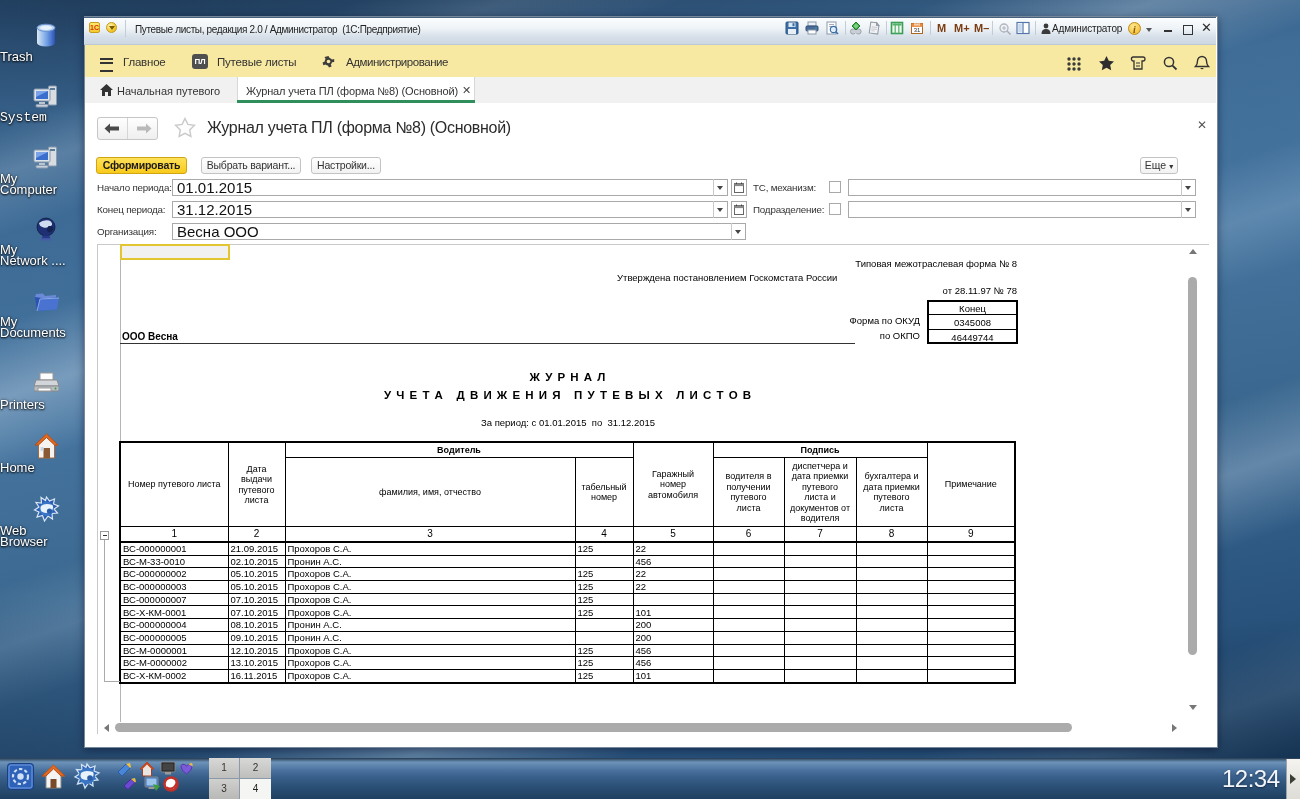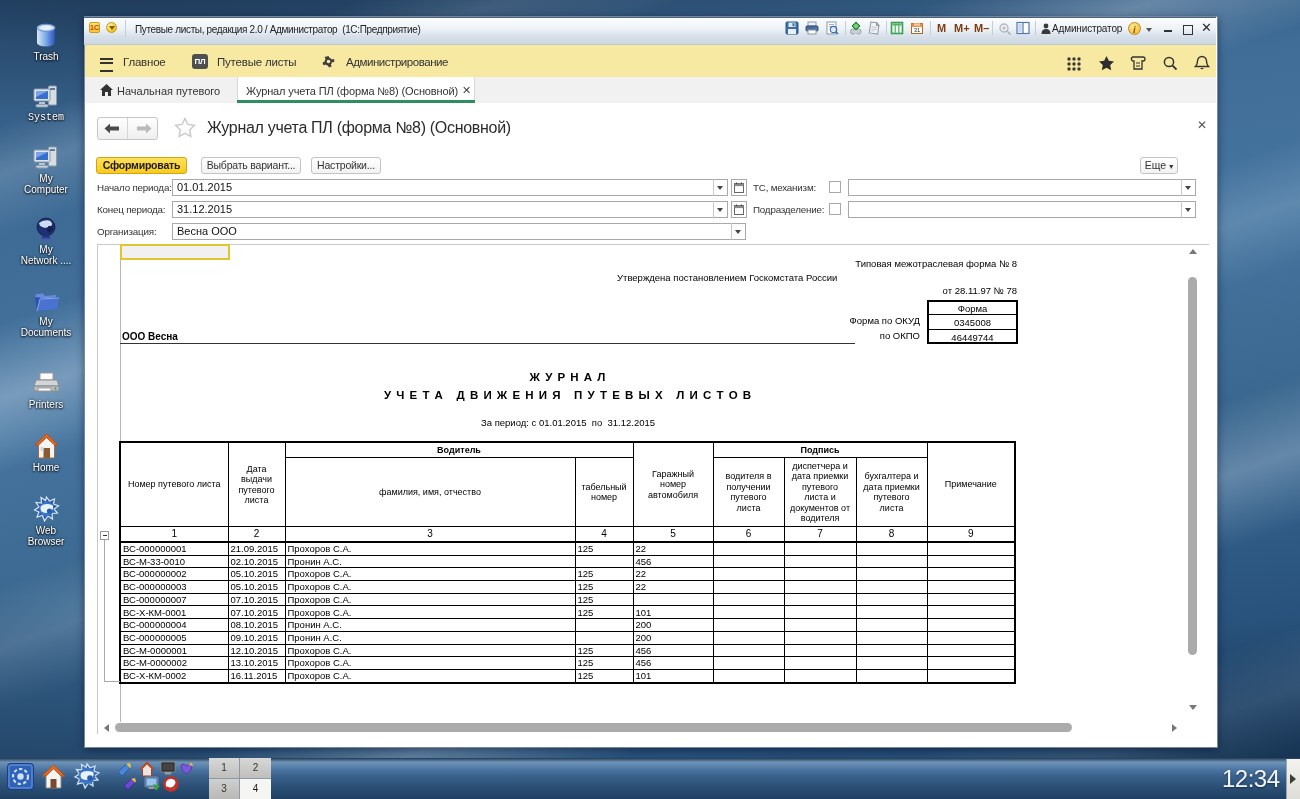--- a/index.html
+++ b/index.html
@@ -12,36 +12,36 @@
   radial-gradient(ellipse 900px 320px at 10% -10%, rgba(10,26,48,.55) 0%, rgba(10,26,48,0) 62%),
   radial-gradient(ellipse 1300px 150px at 50% -4%, rgba(14,30,52,.35) 0%, rgba(14,30,52,0) 70%),
   linear-gradient(161deg,
    rgba(255,255,255,0) 10%, rgba(222,236,248,.20) 14%, rgba(255,255,255,0) 19%,
    rgba(255,255,255,0) 26%, rgba(222,236,248,.34) 32%, rgba(255,255,255,0) 38%,
    rgba(255,255,255,0) 47%, rgba(212,230,245,.18) 52%, rgba(255,255,255,0) 57%,
    rgba(255,255,255,0) 66%, rgba(222,236,248,.28) 72%, rgba(255,255,255,0) 78%,
    rgba(255,255,255,0) 86%, rgba(208,228,244,.14) 91%, rgba(255,255,255,0) 96%),
   linear-gradient(170deg, #2e5379 0%, #3d6b96 22%, #45749f 42%, #3c6991 58%, #305c86 72%, #264f78 85%, #1d4268 100%);
 }
-.dicon{position:absolute;left:0;width:92px;text-align:center;color:#fff;font-size:10px;line-height:11.5px;
+.dicon{position:absolute;left:0;width:92px;text-align:left;color:#fff;font-size:13px;line-height:11.5px;
  text-shadow:0 1px 2px rgba(0,0,0,.95), 0 0 3px rgba(0,0,0,.7);}
 .dicon svg{display:block;margin:0 auto 3px auto;}
 
 #win{position:absolute;left:84px;top:16px;width:1132px;height:730px;background:#fff;
  border:1px solid #77889b;box-shadow:0 2px 8px rgba(0,0,30,.45);}
 #titlebar{position:absolute;left:84px;top:17px;width:1132px;height:28px;
  background:linear-gradient(#fbfdfe 0%,#eef3f7 40%,#d8e1ea 70%,#ccd7e2 100%);
  border-top:1px solid #46627e;border-bottom:1px solid #bcc8d4;box-sizing:border-box;}
 #menubar{position:absolute;left:85px;top:45px;width:1131px;height:32px;background:#f8e9a2;}
 #tabs{position:absolute;left:85px;top:77px;width:1131px;height:26px;background:#f1f1f1;}
 .t12{font-size:11.5px;letter-spacing:-0.2px;color:#333;}
 .sep{position:absolute;width:1px;background:#c3cdd8;}
 .btn{position:absolute;background:linear-gradient(#ffffff,#f2f2f2);border:1px solid #c3c3c3;border-radius:3px;
  font-size:11px;color:#333;text-align:center;box-sizing:border-box;}
-.inp{position:absolute;background:#fff;border:1px solid #a9a9a9;box-sizing:border-box;font-size:11px;color:#111;}
+.inp{position:absolute;background:#fff;border:1px solid #a9a9a9;box-sizing:border-box;font-size:15px;color:#111;}
 .lbl{position:absolute;font-size:9.8px;letter-spacing:-0.2px;color:#333;white-space:nowrap;}
 .dar{position:absolute;width:0;height:0;border-left:3.5px solid transparent;border-right:3.5px solid transparent;border-top:4px solid #444;}
 .doc9{font-size:9.5px;color:#000;line-height:11px;}
 .doc10{font-size:10px;color:#000;}
 .doctitle{width:600px;text-align:center;font-size:11.5px;font-weight:bold;color:#000;letter-spacing:1px;}
 #rtable table{border-collapse:collapse;table-layout:fixed;border:2px solid #000;width:896px;}
 #rtable td{border:1px solid #000;overflow:hidden;padding:0;color:#000;}
 #rtable .h1 td, #rtable .h2 td{font-size:9px;line-height:10.5px;text-align:center;vertical-align:middle;padding:1px 2px;}
 #rtable .h1 td{height:12px;}
 #rtable .h2 td{height:66px;}
@@ -246,21 +246,21 @@
 <div class="ab" style="left:731px;top:223px;width:15px;height:17px;border-left:1px solid #c9c9c9;box-sizing:border-box;"></div>
 <div class="dar" style="left:735px;top:230px;"></div>
 <div id="docarea" class="ab" style="left:97px;top:244px;width:1112px;height:490px;background:#fff;border-top:1px solid #c9c9c9;border-left:1px solid #c9c9c9;box-sizing:border-box;"></div>
 
 <div class="ab" style="left:120px;top:245px;width:1px;height:477px;background:#b5b5b5;"></div>
 <div class="ab" style="left:120px;top:244px;width:110px;height:16px;background:#f1f1f1;border:2px solid #e2c52f;box-sizing:border-box;"></div>
 <div class="ab doc9" style="left:617px;top:258px;width:400px;text-align:right;">Типовая межотраслевая форма № 8</div>
 <div class="ab doc9" style="left:617px;top:272px;width:400px;text-align:left;">Утверждена постановлением Госкомстата России</div>
 <div class="ab doc9" style="left:617px;top:285px;width:400px;text-align:right;">от 28.11.97 № 78</div>
 <div class="ab" style="left:927px;top:300px;width:91px;height:44px;border:2px solid #000;box-sizing:border-box;"></div>
-<div class="ab doc9" style="left:927px;top:303px;width:91px;text-align:center;">Форма</div>
+<div class="ab doc9" style="left:927px;top:303px;width:91px;text-align:center;">Конец</div>
 <div class="ab" style="left:929px;top:314px;width:87px;height:1px;background:#000;"></div>
 <div class="ab doc9" style="left:927px;top:317px;width:91px;text-align:center;">0345008</div>
 <div class="ab" style="left:929px;top:329px;width:87px;height:1px;background:#000;"></div>
 <div class="ab doc9" style="left:927px;top:332px;width:91px;text-align:center;">46449744</div>
 <div class="ab doc9" style="left:620px;top:315px;width:300px;text-align:right;">Форма по ОКУД</div>
 <div class="ab doc9" style="left:620px;top:330px;width:300px;text-align:right;">по ОКПО</div>
 <div class="ab doc10" style="left:122px;top:331px;font-weight:bold;">ООО Весна</div>
 <div class="ab" style="left:120px;top:343px;width:735px;height:1px;background:#333;"></div>
 <div class="ab doctitle" style="left:268px;top:371px;">Ж У Р Н А Л</div>
 <div class="ab doctitle" style="left:268px;top:389px;">У Ч Е Т А&nbsp;&nbsp; Д В И Ж Е Н И Я&nbsp;&nbsp; П У Т Е В Ы Х&nbsp;&nbsp; Л И С Т О В</div>

